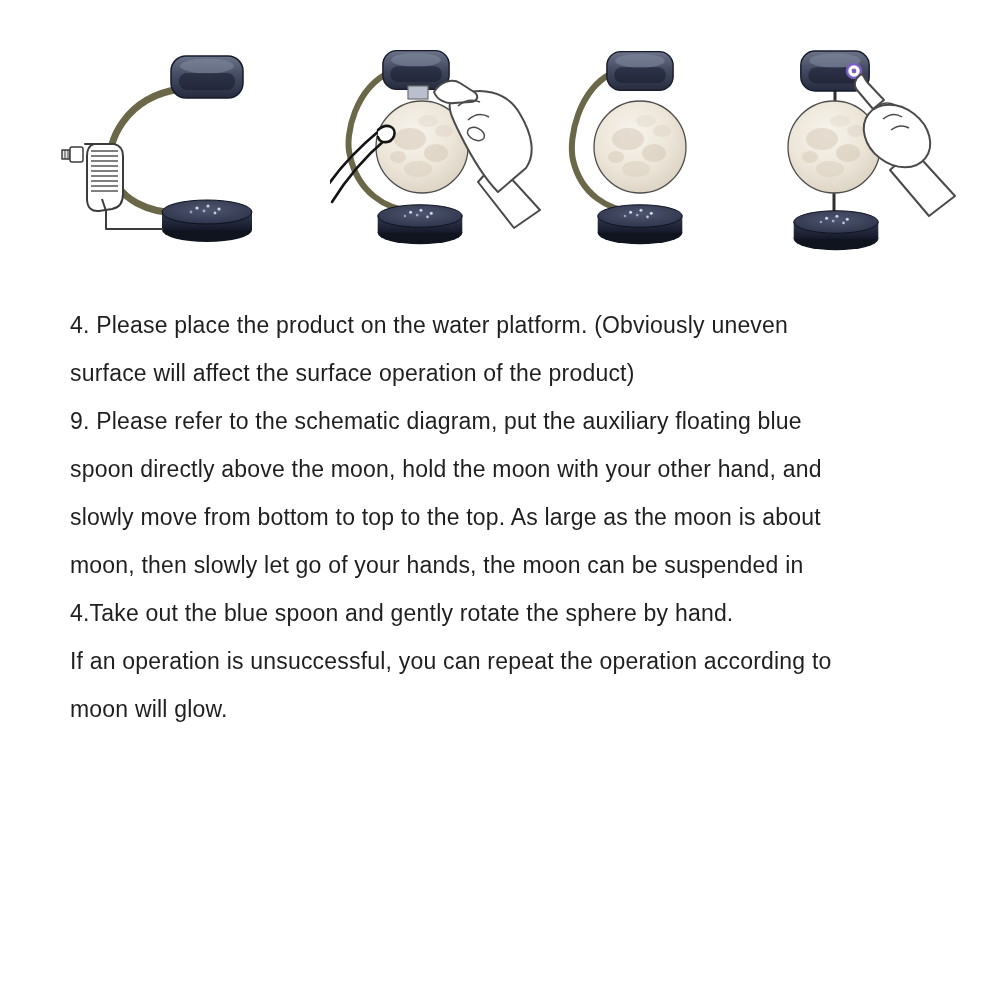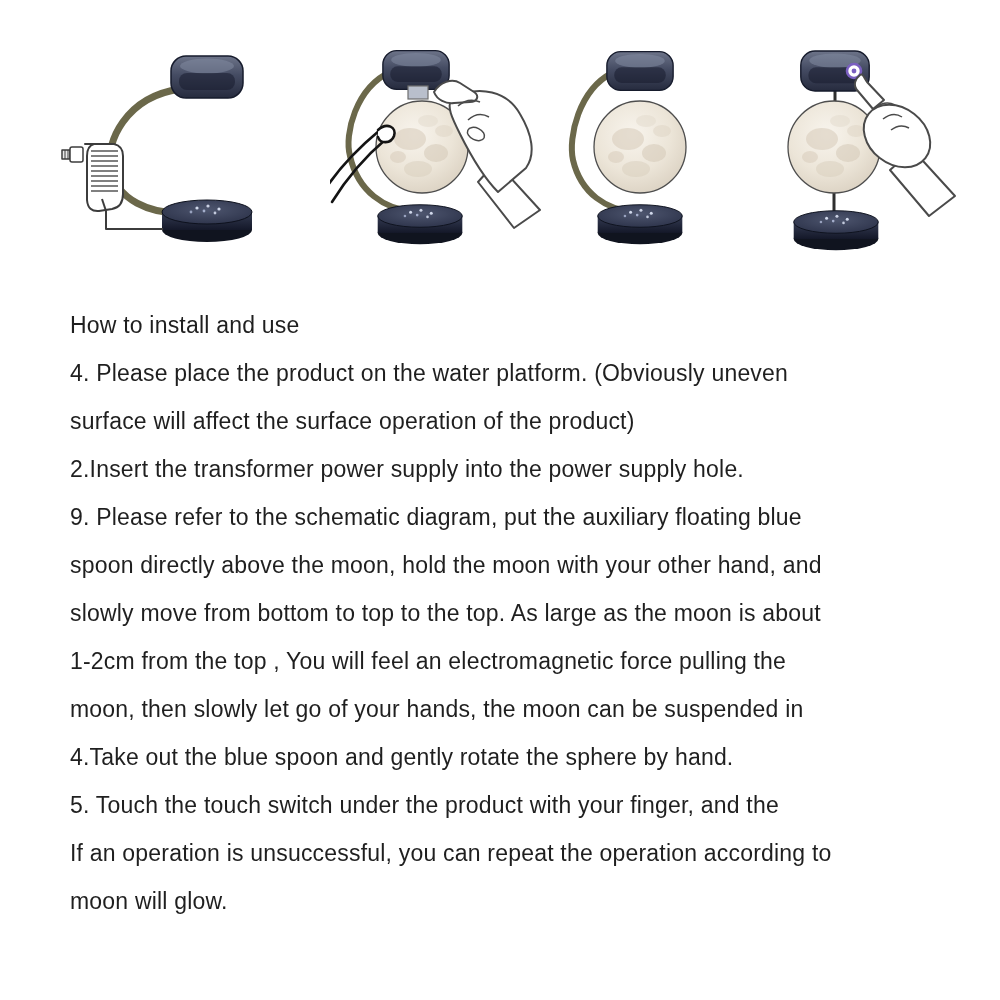--- a/index.html
+++ b/index.html
@@ -156,26 +156,22 @@
       <path d="M85,37 c-5,4 -7,10 -3,15 l16,19 11,-9 -17,-18 c-3,-4 -4,-9 -7,-7 z"></path>
       <path d="M100,70 q10,-8 20,-3" fill="none" stroke-width="1.5"></path>
       <path d="M108,81 q10,-8 19,-2" fill="none" stroke-width="1.5"></path>
       <path d="M116,92 q9,-7 18,-2" fill="none" stroke-width="1.5"></path>
     </g>
   </svg>
 
 </div>
 
 <div class="instructions">
-  <div class="line">How to install and use</div>
   <div class="line">4. Please place the product on the water platform. (Obviously uneven</div>
   <div class="line">surface will affect the surface operation of the product)</div>
-  <div class="line">2.Insert the transformer power supply into the power supply hole.</div>
   <div class="line">9. Please refer to the schematic diagram, put the auxiliary floating blue</div>
   <div class="line">spoon directly above the moon, hold the moon with your other hand, and</div>
   <div class="line">slowly move from bottom to top to the top. As large as the moon is about</div>
-  <div class="line">1-2cm from the top , You will feel an electromagnetic force pulling the</div>
   <div class="line">moon, then slowly let go of your hands, the moon can be suspended in</div>
   <div class="line">4.Take out the blue spoon and gently rotate the sphere by hand.</div>
-  <div class="line">5. Touch the touch switch under the product with your finger, and the</div>
   <div class="line">If an operation is unsuccessful, you can repeat the operation according to</div>
   <div class="line">moon will glow.</div>
 </div>
 
 </body></html>

